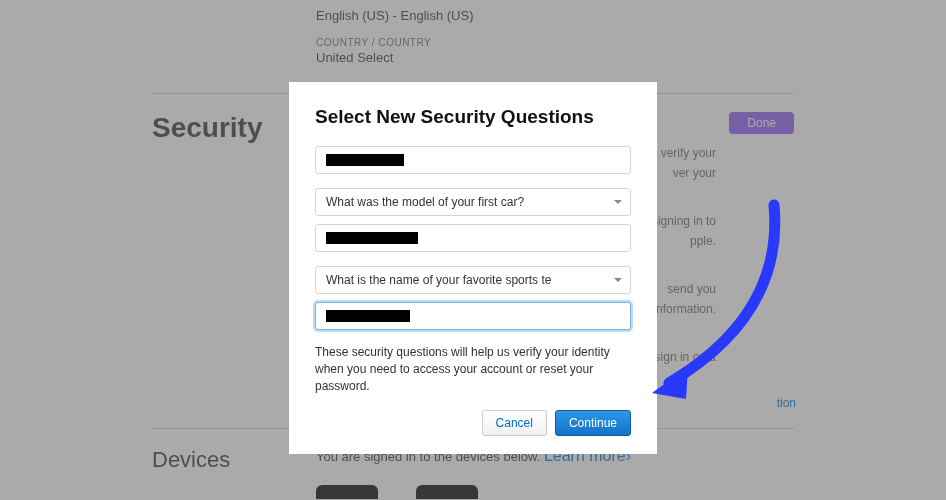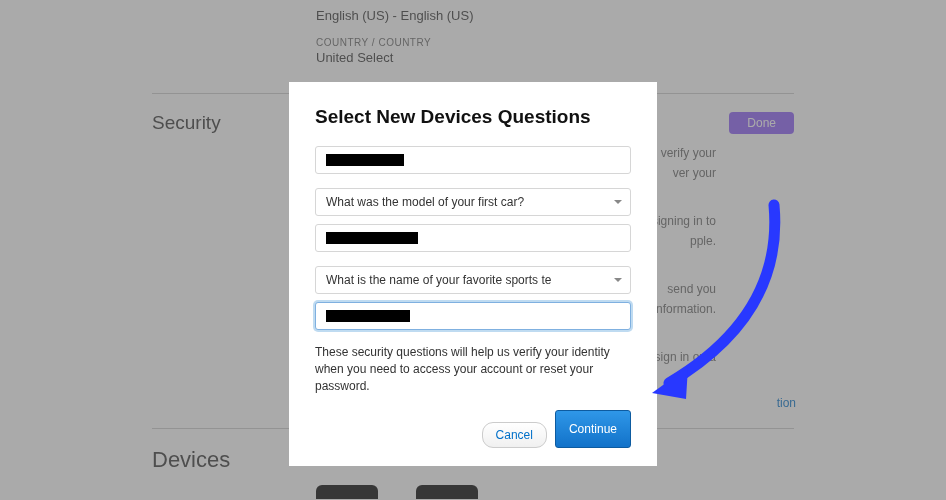--- a/index.html
+++ b/index.html
@@ -42,22 +42,22 @@
       border: none;
       border-top: 1px solid #ccc;
       margin: 28px 0 18px 0;
     }
     .security-section {
       display: flex;
       padding: 0 0 0 152px;
       position: relative;
     }
     .section-title {
-      font-size: 19px;
-      font-weight: 400;
+      font-size: 28px;
+      font-weight: 700;
       color: #333;
       width: 164px;
       padding-top: 0;
     }
     .security-content {
       flex: 1;
       padding-top: 30px;
       padding-right: 150px;
     }
     .security-text-block {
@@ -208,26 +208,25 @@
       margin-bottom: 16px;
     }
     .modal-actions {
       display: flex;
       justify-content: flex-end;
       gap: 8px;
     }
     .btn-cancel {
       background: linear-gradient(#fff, #f0f0f0);
       border: 1px solid #ccc;
-      border-radius: 11px;
+      border-radius: 3px;
       padding: 5px 13px;
       font-size: 12px;
       color: #0070c9;
       cursor: pointer;
-      margin-top: 12px;
     }
     .btn-continue {
       background: linear-gradient(#2f97e8, #1272c9);
       border: 1px solid #0d5ba0;
       border-radius: 3px;
       padding: 5px 13px;
       font-size: 12px;
       color: #fff;
       cursor: pointer;
     }
@@ -285,21 +284,21 @@
       <div class="device-icons">
         <div class="device-icon"></div>
         <div class="device-icon"></div>
       </div>
     </div>
   </div>
 </div>
 
 <div class="overlay">
   <div class="modal">
-    <div class="modal-title">Select New Devices Questions</div>
+    <div class="modal-title">Select New Security Questions</div>
 
     <div class="question-group">
       <div class="answer-input">
         <span class="redacted" style="width: 78px;"></span>
       </div>
     </div>
 
     <div class="question-group">
       <div class="select-box">
         <span class="select-text">What was the model of your first car?</span>

